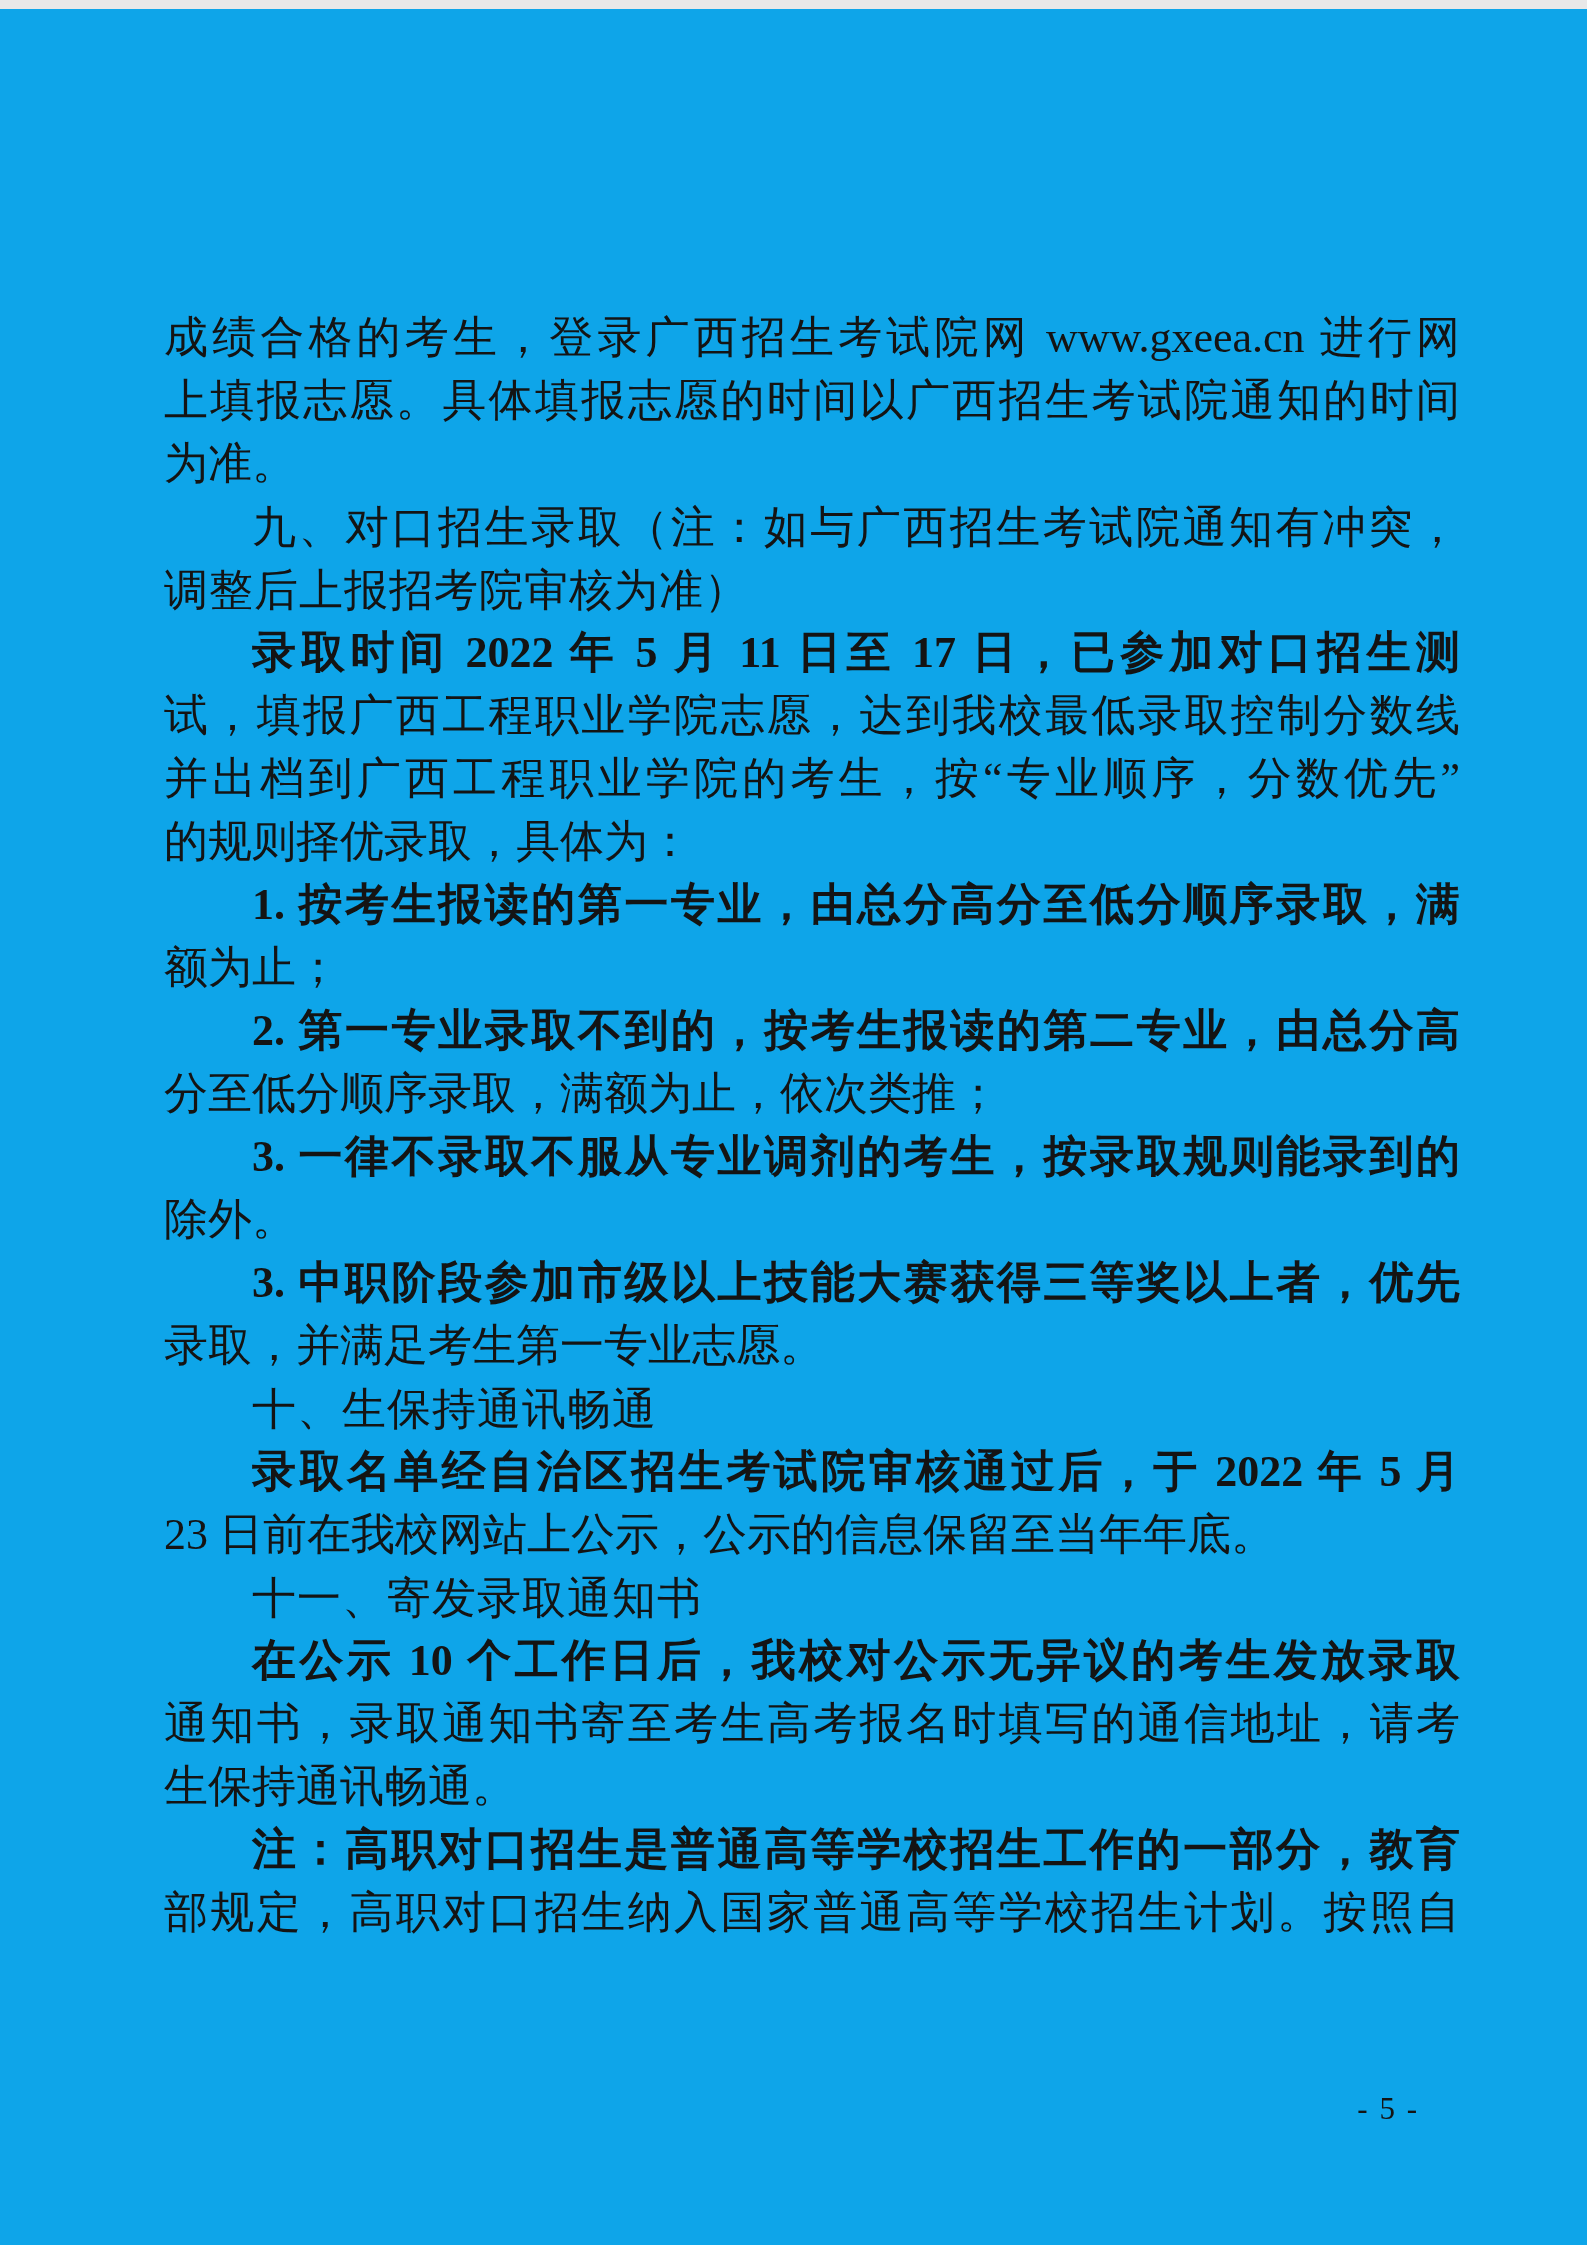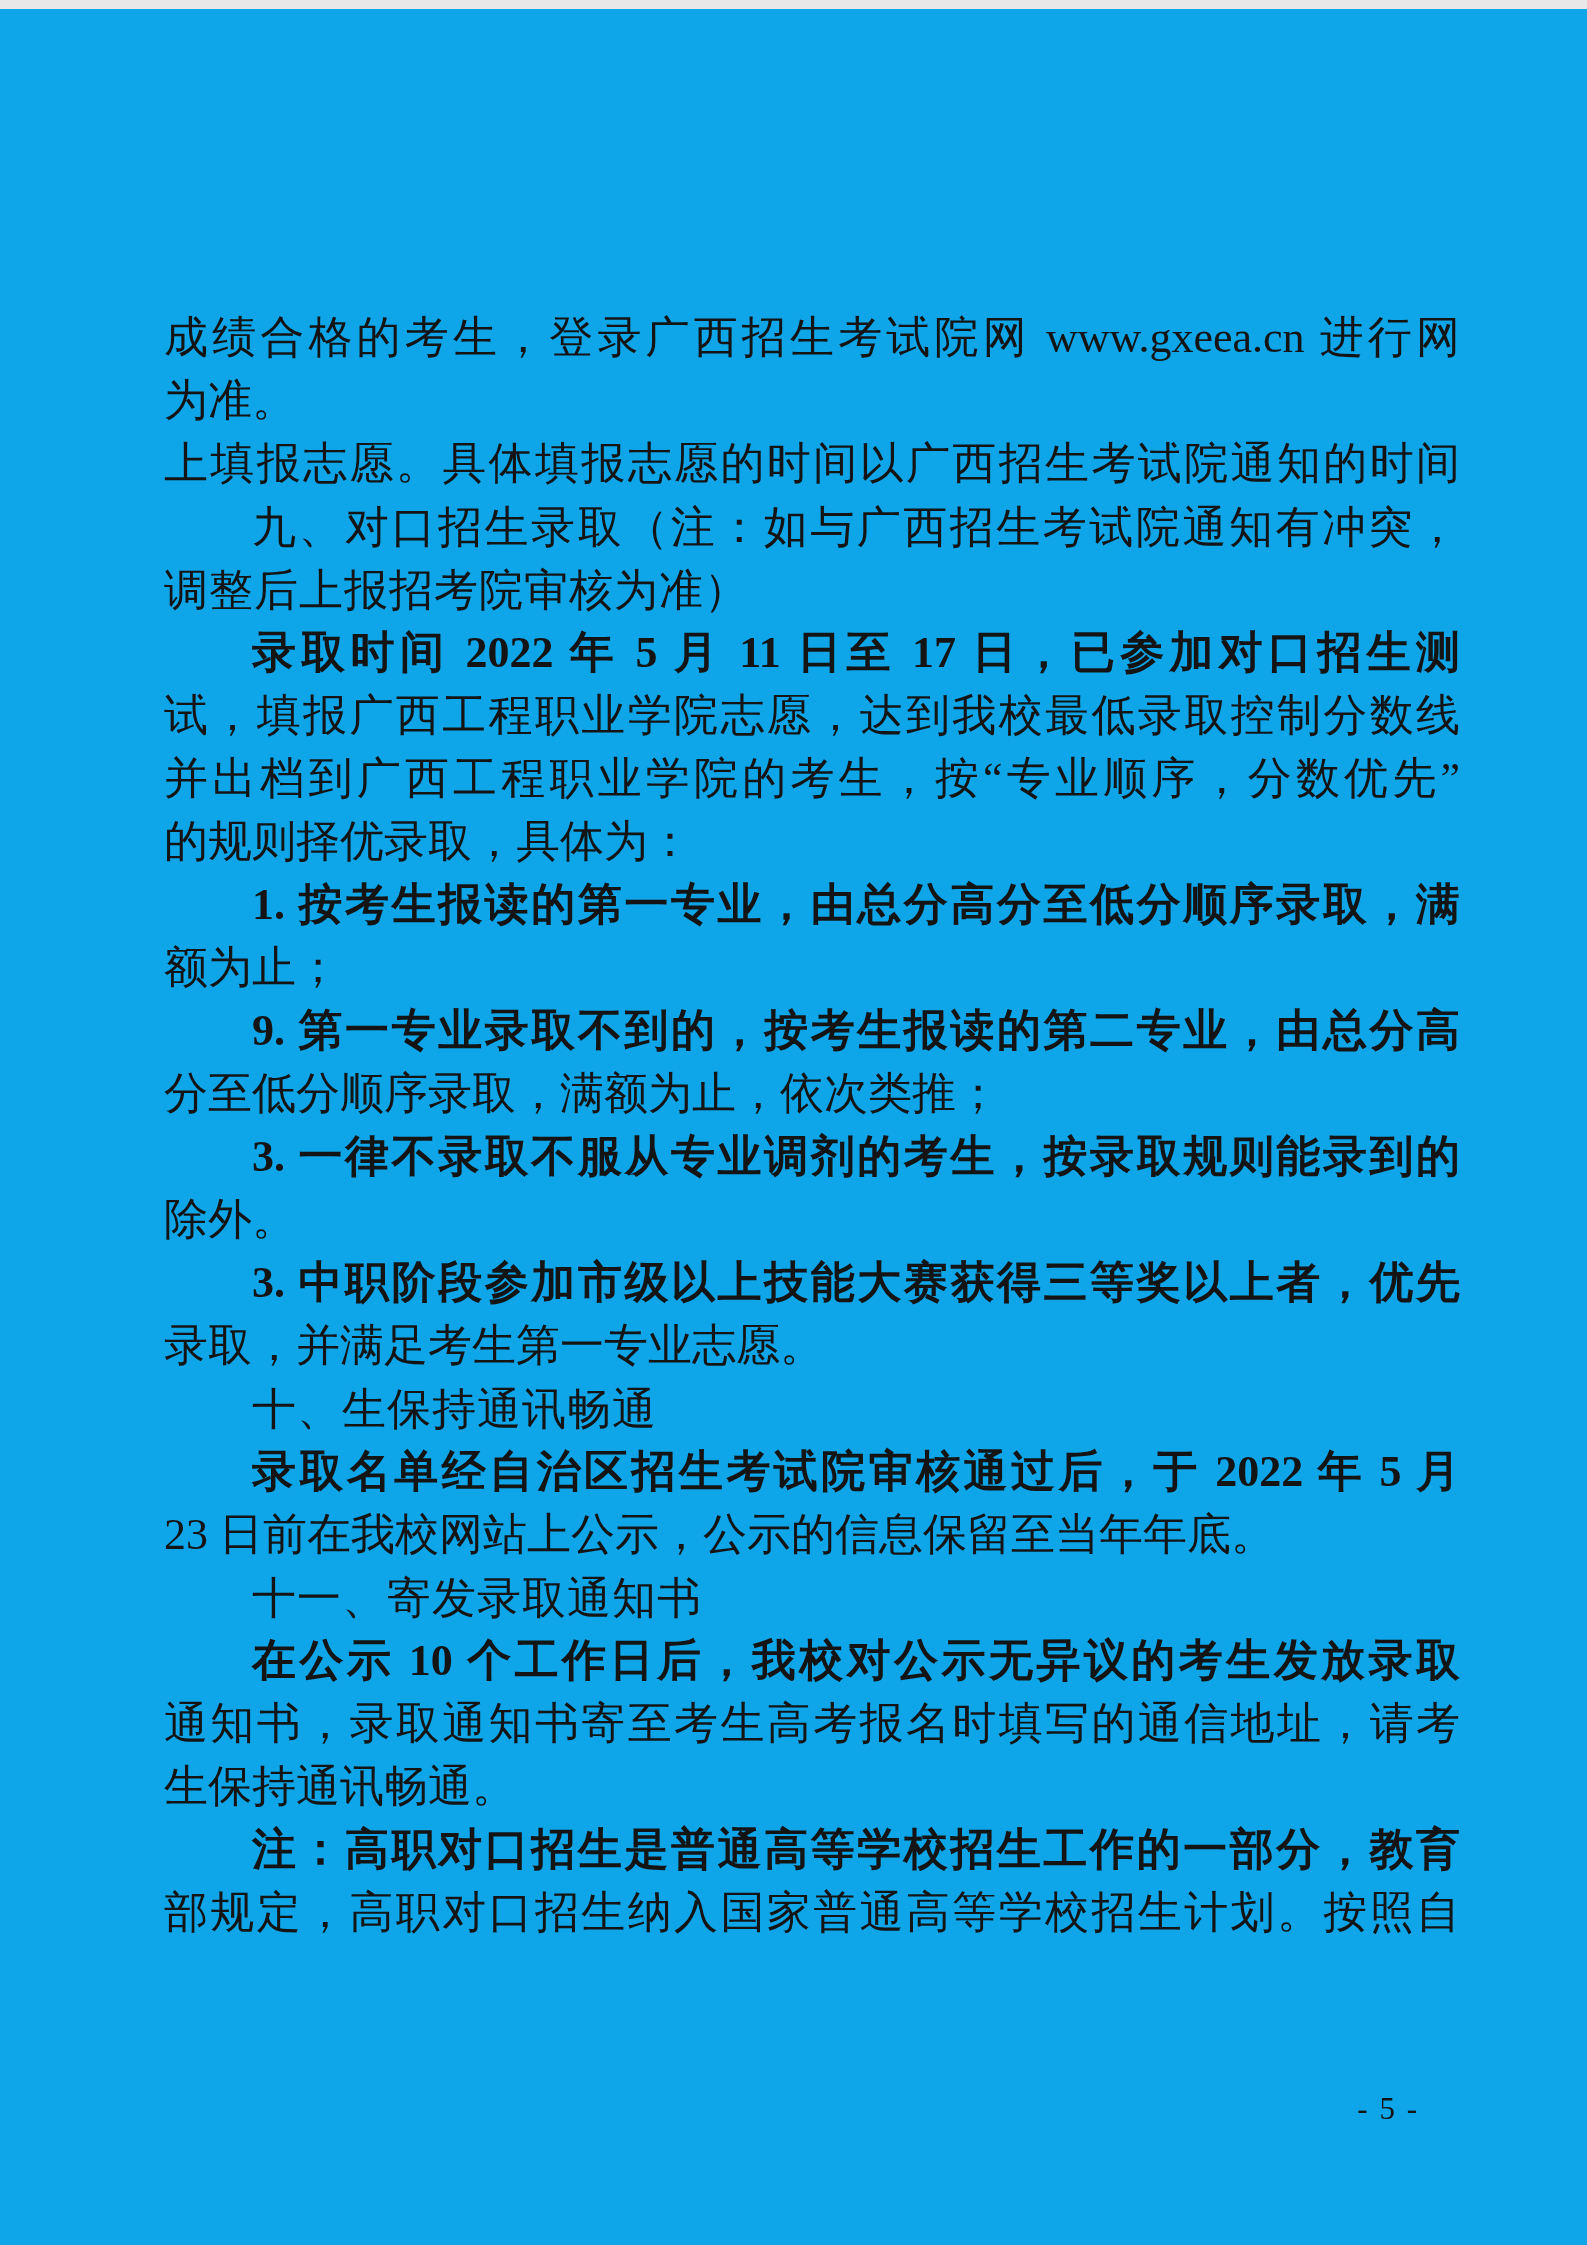--- a/index.html
+++ b/index.html
@@ -54,31 +54,31 @@
     color: #141414;
     letter-spacing: 2px;
   }
 </style>
 </head>
 <body>
 
 <div class="page">
   <div class="text-block" id="text-block">
       <div class="line justify">成绩合格的考生，登录广西招生考试院网 www.gxeea.cn 进行网</div>
+      <div class="line justify">上填报志愿。具体填报志愿的时间以广西招生考试院通知的时间</div>
       <div class="line">为准。</div>
-      <div class="line justify">上填报志愿。具体填报志愿的时间以广西招生考试院通知的时间</div>
       <div class="line heading indent justify">九、对口招生录取（注：如与广西招生考试院通知有冲突，</div>
       <div class="line heading">调整后上报招考院审核为准）</div>
       <div class="line indent justify">录取时间 2022 年 5 月 11 日至 17 日，已参加对口招生测</div>
       <div class="line justify">试，填报广西工程职业学院志愿，达到我校最低录取控制分数线</div>
       <div class="line justify">并出档到广西工程职业学院的考生，按“专业顺序，分数优先”</div>
       <div class="line">的规则择优录取，具体为：</div>
       <div class="line indent justify">1. 按考生报读的第一专业，由总分高分至低分顺序录取，满</div>
       <div class="line">额为止；</div>
-      <div class="line indent justify">9. 第一专业录取不到的，按考生报读的第二专业，由总分高</div>
+      <div class="line indent justify">2. 第一专业录取不到的，按考生报读的第二专业，由总分高</div>
       <div class="line">分至低分顺序录取，满额为止，依次类推；</div>
       <div class="line indent justify">3. 一律不录取不服从专业调剂的考生，按录取规则能录到的</div>
       <div class="line">除外。</div>
       <div class="line indent justify">3. 中职阶段参加市级以上技能大赛获得三等奖以上者，优先</div>
       <div class="line">录取，并满足考生第一专业志愿。</div>
       <div class="line heading indent">十、生保持通讯畅通</div>
       <div class="line indent justify">录取名单经自治区招生考试院审核通过后，于 2022 年 5 月</div>
       <div class="line">23 日前在我校网站上公示，公示的信息保留至当年年底。</div>
       <div class="line heading indent">十一、寄发录取通知书</div>
       <div class="line indent justify">在公示 10 个工作日后，我校对公示无异议的考生发放录取</div>

